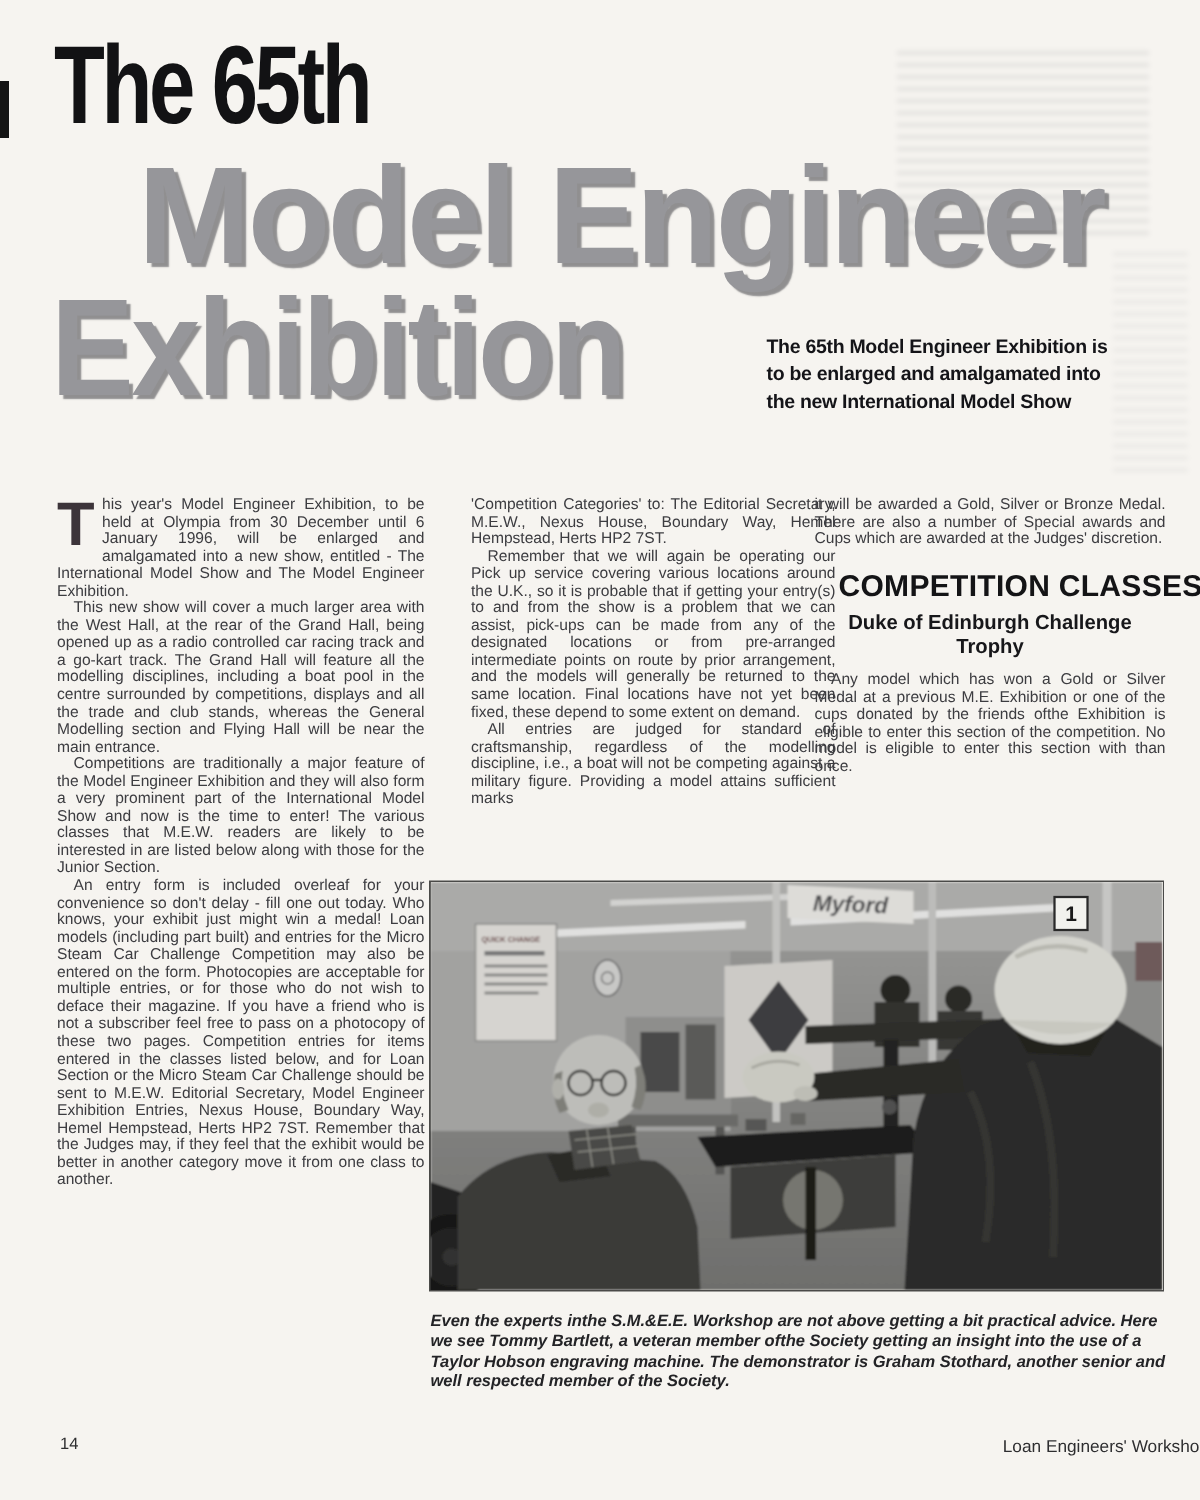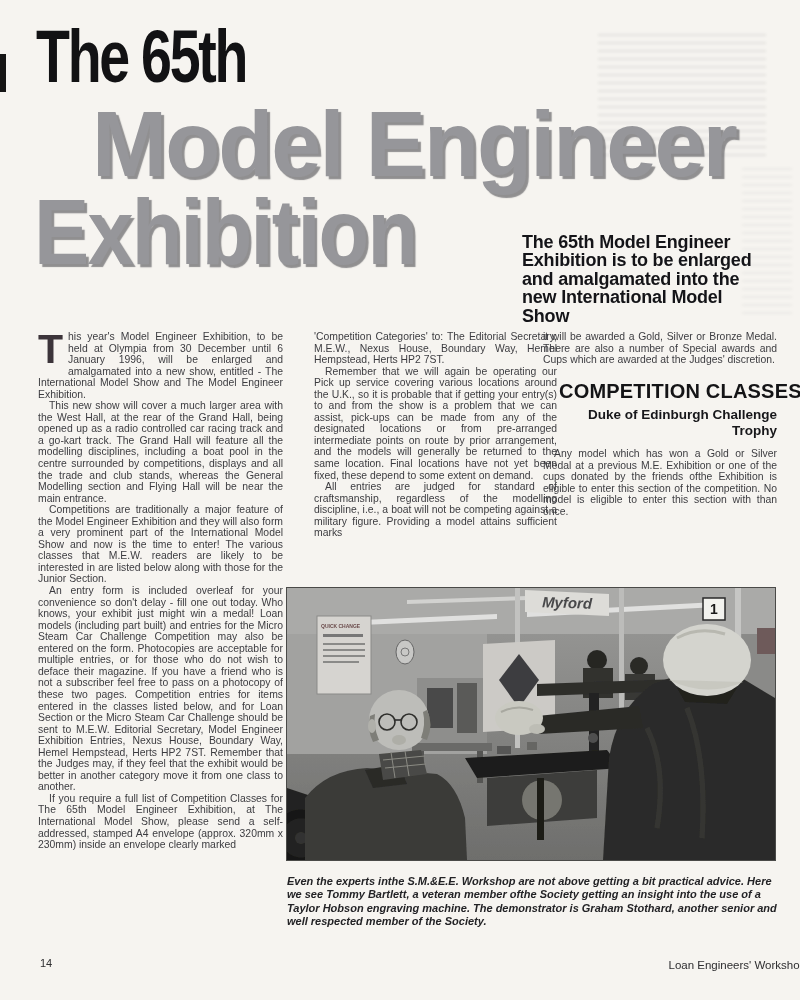--- a/index.html
+++ b/index.html
@@ -15,32 +15,32 @@
   .t1{position:absolute;left:36px;top:20px;font-size:74px;font-weight:bold;letter-spacing:-3px;
       color:#121214;line-height:1;transform:scaleX(.75);transform-origin:left top;white-space:nowrap;}
   .t2{position:absolute;left:92px;top:98px;font-size:92px;font-weight:bold;letter-spacing:-2px;
       color:#96969a;line-height:1;transform:scaleX(.98);transform-origin:left top;white-space:nowrap;
       text-shadow:3px 3px 1px rgba(60,60,66,.55);}
   .t3{position:absolute;left:34px;top:186px;font-size:92px;font-weight:bold;letter-spacing:-2px;
       color:#96969a;line-height:1;transform:scaleX(.90);transform-origin:left top;white-space:nowrap;
       text-shadow:3px 3px 1px rgba(60,60,66,.55);}
   .circle{position:absolute;left:590px;top:208px;width:142px;height:122px;border-radius:50%;
       background:radial-gradient(ellipse at 45% 42%, #baba更bd 0%, #a5a5a9 60%, #97979b 100%);opacity:.95;}
-  .standfirst{position:absolute;left:511px;top:222px;width:236px;margin:11px;font-size:18px;
+  .standfirst{position:absolute;left:511px;top:222px;width:236px;margin:0;font-size:13px;
       line-height:18.4px;font-weight:bold;letter-spacing:-.2px;color:#141418;z-index:2;}
   
   .col{position:absolute;top:331px;font-size:10.4px;line-height:11.55px;color:#3c3c40;text-align:justify;}
   .col p{margin:0;}
   .col p.ind{text-indent:11px;}
   .col1{left:38px;width:245px;}
   .col2{left:290px;width:243px;margin-left:24px;}
   .col3{left:543px;width:234px;}
   .dropcap{float:left;font-size:41px;line-height:33px;font-weight:bold;color:#3c343a;padding:2px 5px 0 0;}
   .h-competition{font-size:20px;font-weight:800;letter-spacing:.2px;color:#141416;margin:20px 16px 10px;white-space:nowrap;}
-  .h-duke{font-size:13.5px;font-weight:bold;line-height:15.5px;color:#17171a;margin:0 0 10px;text-align:right;}
+  .h-duke{font-size:13.5px;font-weight:bold;line-height:15.5px;color:#17171a;margin:0 0 10px;text-align:center;}
   
   .photo{position:absolute;left:287px;top:588px;width:488px;height:272px;box-shadow:0 0 0 1px #4a4a48;}
   .photo svg{display:block;}
   
   .caption{position:absolute;left:287px;top:875px;width:492px;margin:0;font-size:11px;font-weight:bold;
       font-style:italic;line-height:13.4px;color:#232326;}
   .pg-num{position:absolute;left:40px;top:957px;font-size:11px;color:#2e2e30;}
   .mag{position:absolute;right:30px;top:959px;font-size:11.5px;color:#2e2e30;}
 </style>
 </head>
@@ -59,21 +59,20 @@
     <div class="t3">Exhibition</div>
     <div class="circle"></div>
     <p class="standfirst">The 65th Model Engineer Exhibition is to be enlarged and amalgamated into the new International Model Show</p>
   </header>
 
   <div class="col col1">
     <p><span class="dropcap">T</span><span>his year's Model Engineer Exhibition, to be held at Olympia from 30 December until 6 January 1996, will be enlarged and amalgamated into a new show, entitled - The International Model Show and The Model Engineer Exhibition.</span></p>
     <p class="ind">This new show will cover a much larger area with the West Hall, at the rear of the Grand Hall, being opened up as a radio controlled car racing track and a go-kart track. The Grand Hall will feature all the modelling disciplines, including a boat pool in the centre surrounded by competitions, displays and all the trade and club stands, whereas the General Modelling section and Flying Hall will be near the main entrance.</p>
     <p class="ind">Competitions are traditionally a major feature of the Model Engineer Exhibition and they will also form a very prominent part of the International Model Show and now is the time to enter! The various classes that M.E.W. readers are likely to be interested in are listed below along with those for the Junior Section.</p>
     <p class="ind">An entry form is included overleaf for your convenience so don't delay - fill one out today. Who knows, your exhibit just might win a medal! Loan models (including part built) and entries for the Micro Steam Car Challenge Competition may also be entered on the form. Photocopies are acceptable for multiple entries, or for those who do not wish to deface their magazine. If you have a friend who is not a subscriber feel free to pass on a photocopy of these two pages. Competition entries for items entered in the classes listed below, and for Loan Section or the Micro Steam Car Challenge should be sent to M.E.W. Editorial Secretary, Model Engineer Exhibition Entries, Nexus House, Boundary Way, Hemel Hempstead, Herts HP2 7ST. Remember that the Judges may, if they feel that the exhibit would be better in another category move it from one class to another.</p>
-    <p class="ind">If you require a full list of Competition Classes for The 65th Model Engineer Exhibition, at The International Model Show, please send a self-addressed, stamped A4 envelope (approx. 320mm x 230mm) inside an envelope clearly marked</p>
   </div>
 
   <div class="col col2">
     <p>'Competition Categories' to: The Editorial Secretary, M.E.W., Nexus House, Boundary Way, Hemel Hempstead, Herts HP2 7ST.</p>
     <p class="ind">Remember that we will again be operating our Pick up service covering various locations around the U.K., so it is probable that if getting your entry(s) to and from the show is a problem that we can assist, pick-ups can be made from any of the designated locations or from pre-arranged intermediate points on route by prior arrangement, and the models will generally be returned to the same location. Final locations have not yet been fixed, these depend to some extent on demand.</p>
     <p class="ind">All entries are judged for standard of craftsmanship, regardless of the modelling discipline, i.e., a boat will not be competing against a military figure. Providing a model attains sufficient marks</p>
   </div>
 
   <div class="col col3">
     <p>it will be awarded a Gold, Silver or Bronze Medal. There are also a number of Special awards and Cups which are awarded at the Judges' discretion.</p>

